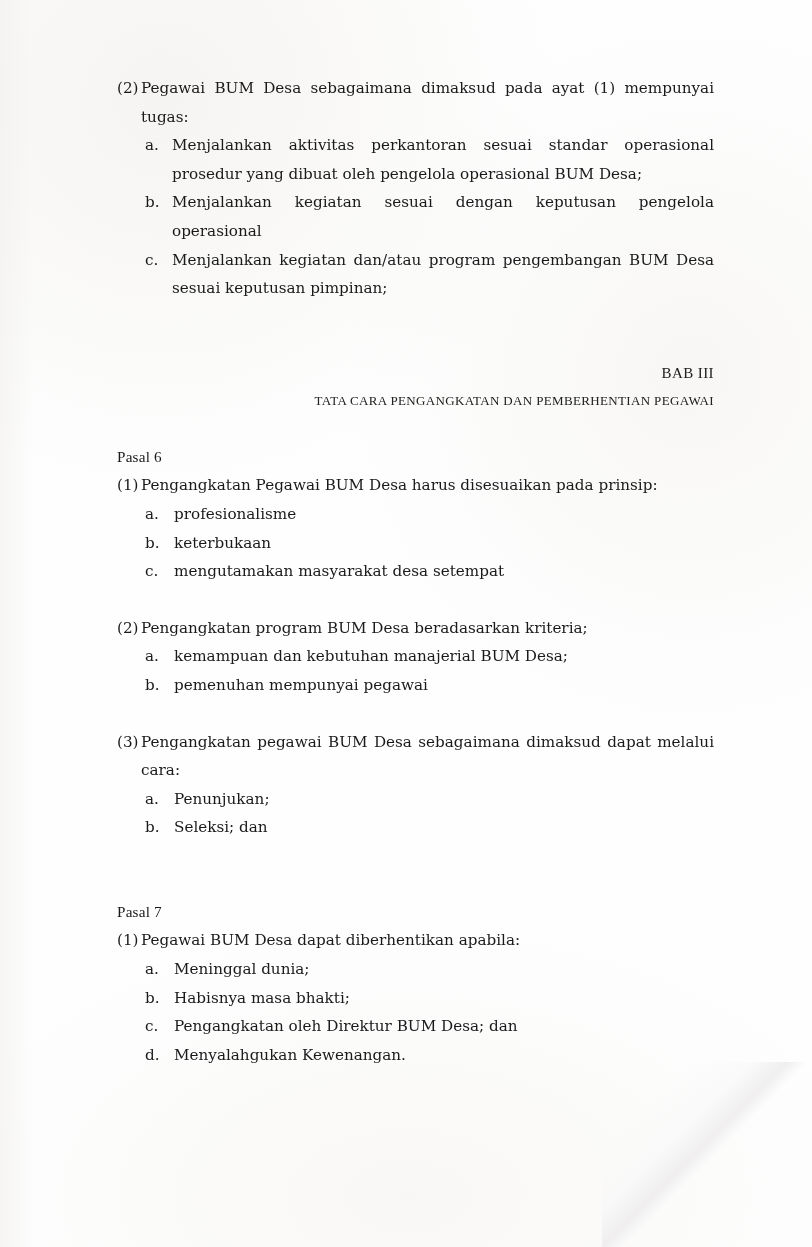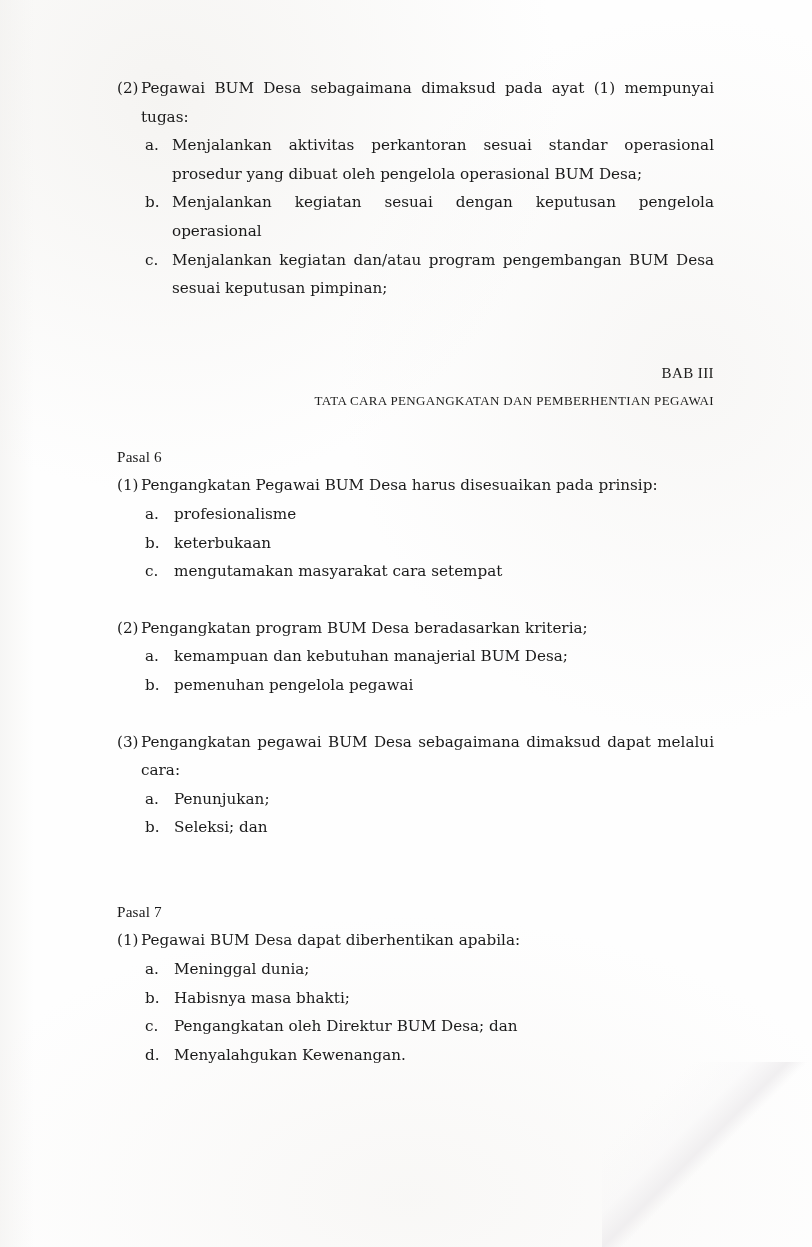--- a/index.html
+++ b/index.html
@@ -165,37 +165,37 @@
     <div class="letter-item loose">
       <span class="marker">a.</span>
       <span>profesionalisme</span>
     </div>
     <div class="letter-item loose">
       <span class="marker">b.</span>
       <span>keterbukaan</span>
     </div>
     <div class="letter-item loose">
       <span class="marker">c.</span>
-      <span>mengutamakan masyarakat cara setempat</span>
+      <span>mengutamakan masyarakat desa setempat</span>
     </div>
 
     <div class="gap-m"></div>
 
     <div class="num-item justify-last-left">
       <span class="marker">(2)</span>
       <span>Pengangkatan program BUM Desa beradasarkan kriteria;</span>
     </div>
 
     <div class="letter-item loose">
       <span class="marker">a.</span>
       <span>kemampuan dan kebutuhan manajerial BUM Desa;</span>
     </div>
     <div class="letter-item loose">
       <span class="marker">b.</span>
-      <span>pemenuhan pengelola pegawai</span>
+      <span>pemenuhan mempunyai pegawai</span>
     </div>
 
     <div class="gap-m"></div>
 
     <div class="num-item justify-last-left">
       <span class="marker">(3)</span>
       <span>Pengangkatan pegawai BUM Desa sebagaimana dimaksud dapat melalui cara:</span>
     </div>
 
     <div class="letter-item loose">

